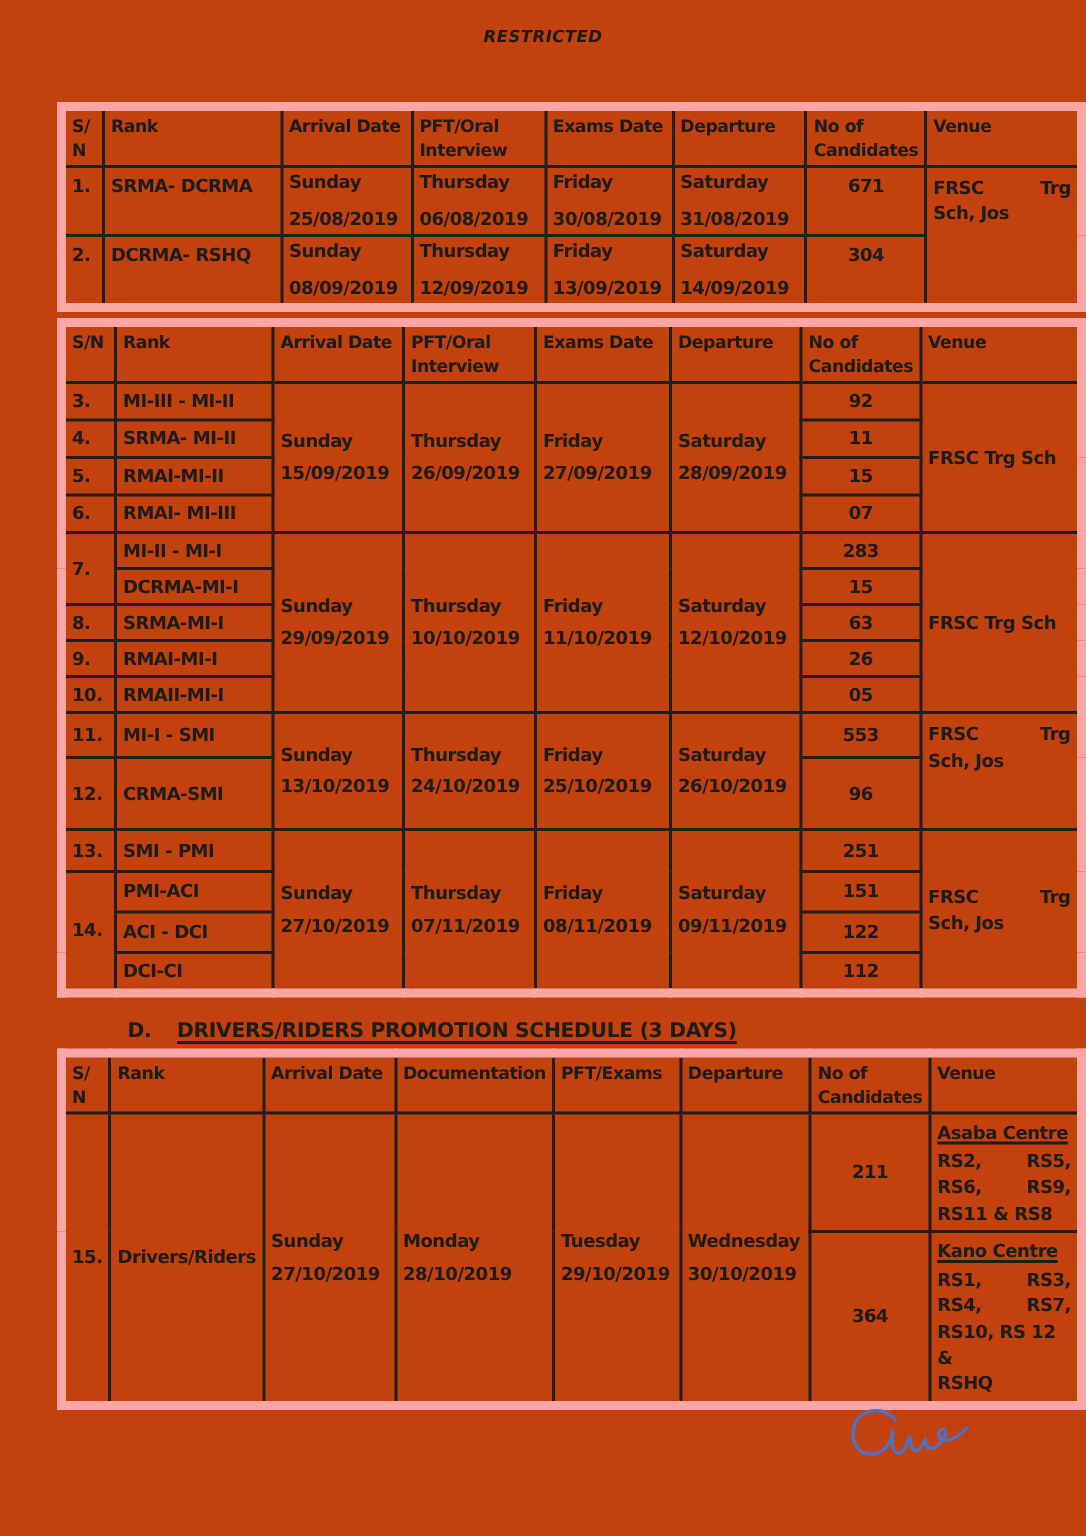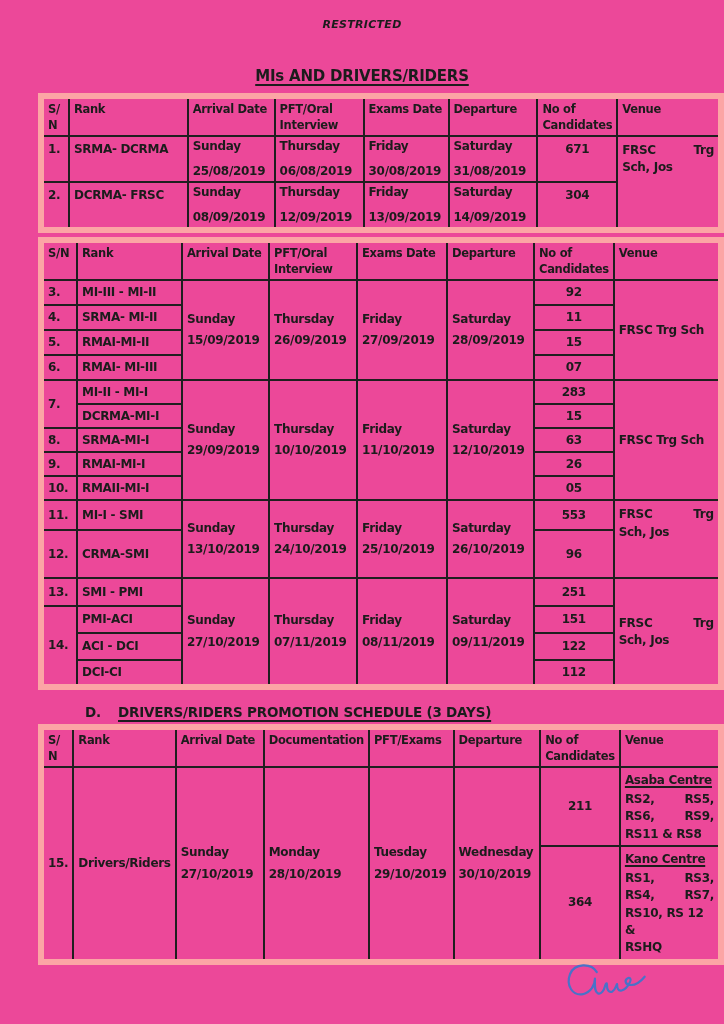--- a/index.html
+++ b/index.html
@@ -1,19 +1,19 @@
 <!DOCTYPE html>
 <html><head>
 <meta charset="utf-8">
 <style>
   html,body{margin:0;padding:0;background:#e8e8e8;}
   .page{
     position:relative;
     width:724px;height:1024px;
-    background:#ec4899;
+    background:#c2410c;
     font-family:"DejaVu Sans", sans-serif;
     font-weight:700;
     color:#1c1c1c;
     box-sizing:border-box;
     padding-top:18px;
     overflow:hidden;
   }
   .restricted{
     text-align:center;
     font-size:11px;
@@ -75,21 +75,20 @@
 </style>
 </head>
 <body>
 
 <div class="page">
 
   <div class="restricted">RESTRICTED</div>
 
   <div class="title">
     <br>
-    <span class="u">MIs AND DRIVERS/RIDERS</span>
   </div>
 
 
   <table>
     <colgroup>
         <col style="width:28px">
         <col style="width:119px">
         <col style="width:87px">
         <col style="width:89px">
         <col style="width:85px">
@@ -133,21 +132,21 @@
         <td class="top" rowspan="2">
           <div class="jline venue-line">
               <span>FRSC</span>
               <span>Trg</span>
             </div>
           <div class="venue-line">Sch, Jos</div>
         </td>
       </tr>
       <tr style="height:46px">
         <td class="top">2.</td>
-        <td class="top">DCRMA- FRSC</td>
+        <td class="top">DCRMA- RSHQ</td>
         <td class="gapbig">
             <div class="day">Sunday</div>
             <div>08/09/2019</div>
           </td>
         <td class="gapbig">
             <div class="day">Thursday</div>
             <div>12/09/2019</div>
           </td>
         <td class="gapbig">
             <div class="day">Friday</div>

